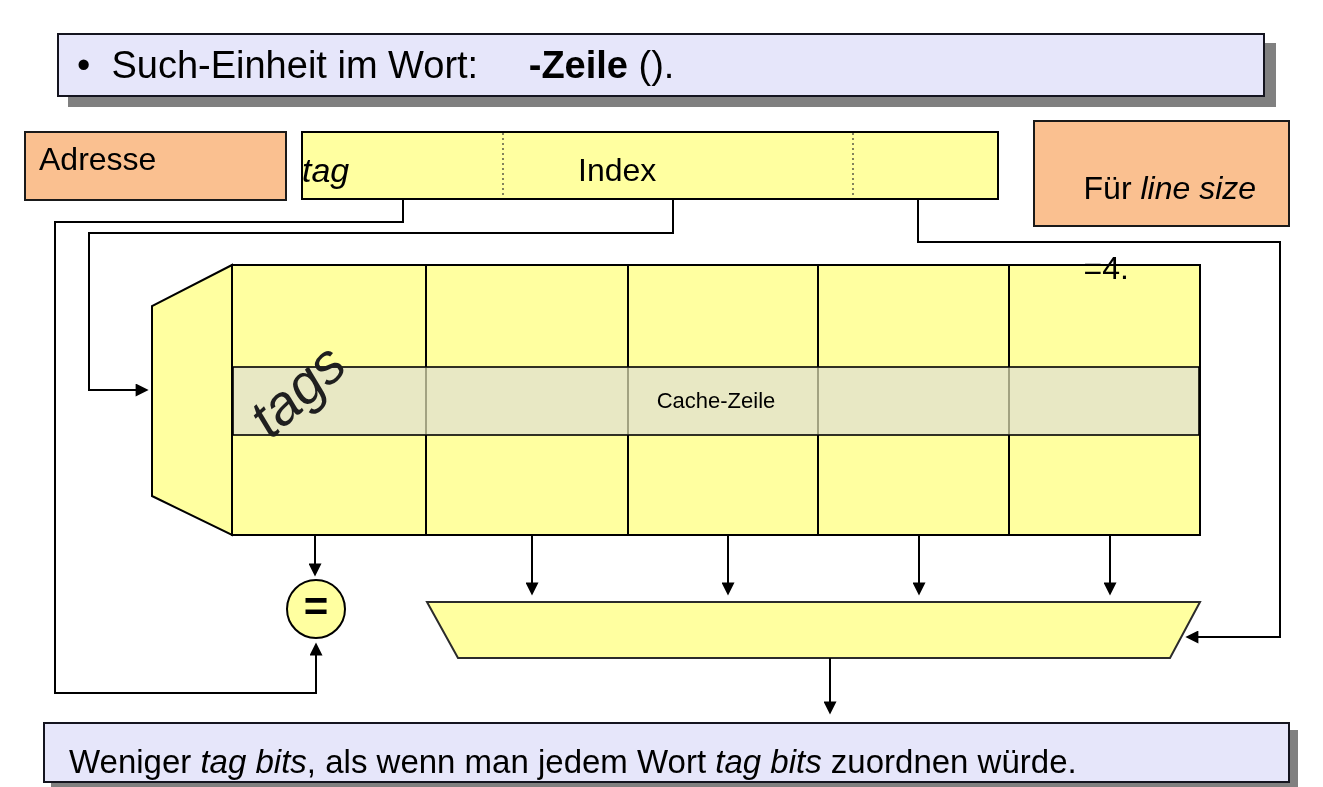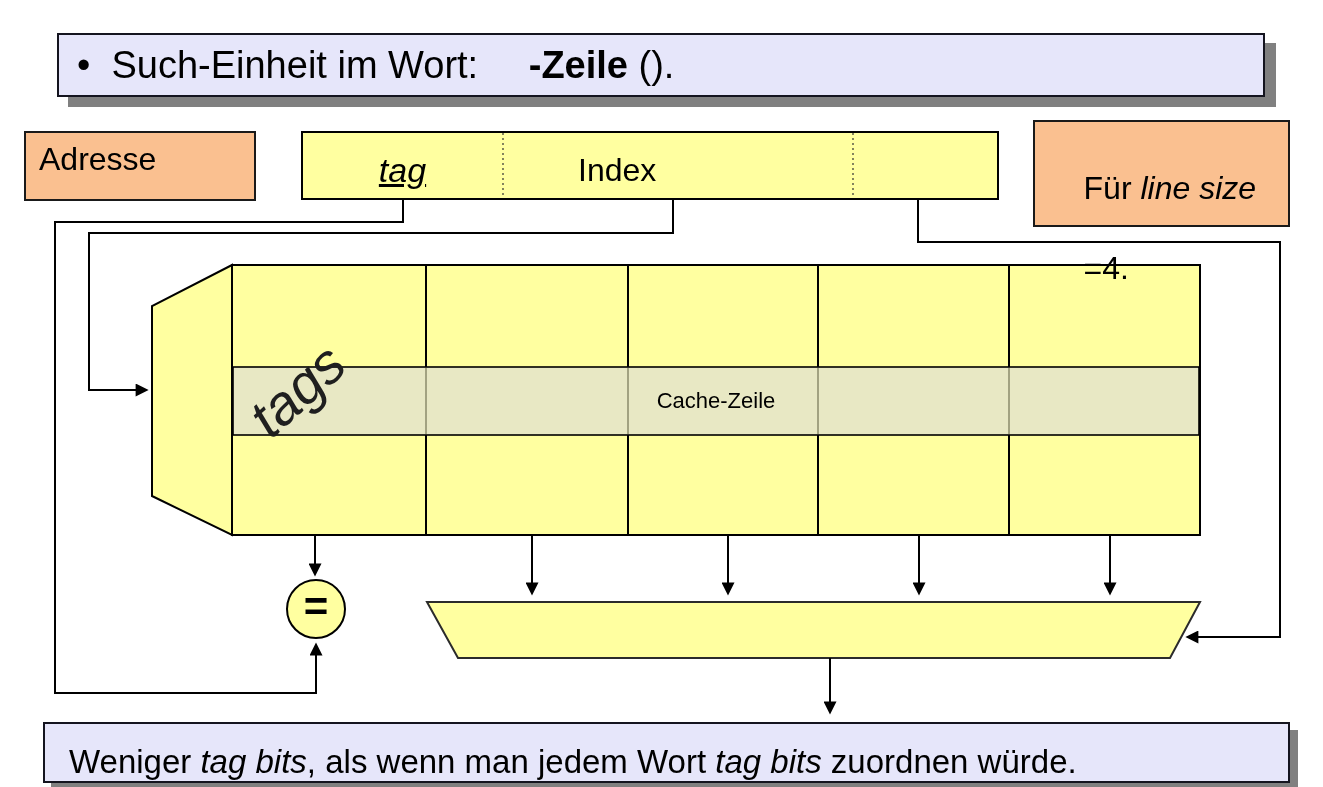--- a/index.html
+++ b/index.html
@@ -20,27 +20,27 @@
   .bottom-banner{
     left:43px;top:722px;width:1247px;height:61px;
     box-shadow:8px 8px 0 #808080;font-size:33px;padding-left:24px;
     white-space:pre;
     align-items:flex-end;
   }
   .orange-box{
     position:absolute;background:#fac090;border:2px solid #1a1a1a;
     box-sizing:border-box;font-size:32px;
   }
-  .adresse-box{left:24px;top:131px;width:232px;height:70px;padding:8px 8px 0 13px;}
+  .adresse-box{left:24px;top:131px;width:263px;height:70px;padding:8px 8px 0 13px;}
   .linesize-box{left:1033px;top:120px;width:257px;height:107px;padding:6px 0 16px 13px;line-height:40px;white-space:pre;}
   .field-label{
     position:absolute;top:132px;height:67px;display:flex;align-items:center;
     box-sizing:border-box;padding-top:10px;
   }
-  .tag-label{left:302px;width:201px;justify-content:center;font-style:italic;font-size:34px;text-decoration:underline;}
+  .tag-label{left:302px;width:201px;font-style:italic;font-size:34px;}
   .index-label{left:503px;width:350px;padding-left:75px;font-size:32px;}
   .cacheline-label{
     position:absolute;left:232px;top:367px;width:968px;height:68px;
     display:flex;align-items:center;justify-content:center;font-size:22px;
   }
   .tags-label{
     position:absolute;left:258px;top:398px;font-size:56px;font-style:italic;
     color:#1f1f1f;line-height:1;transform:rotate(-42deg);transform-origin:left center;
   }
   .eq-label{

